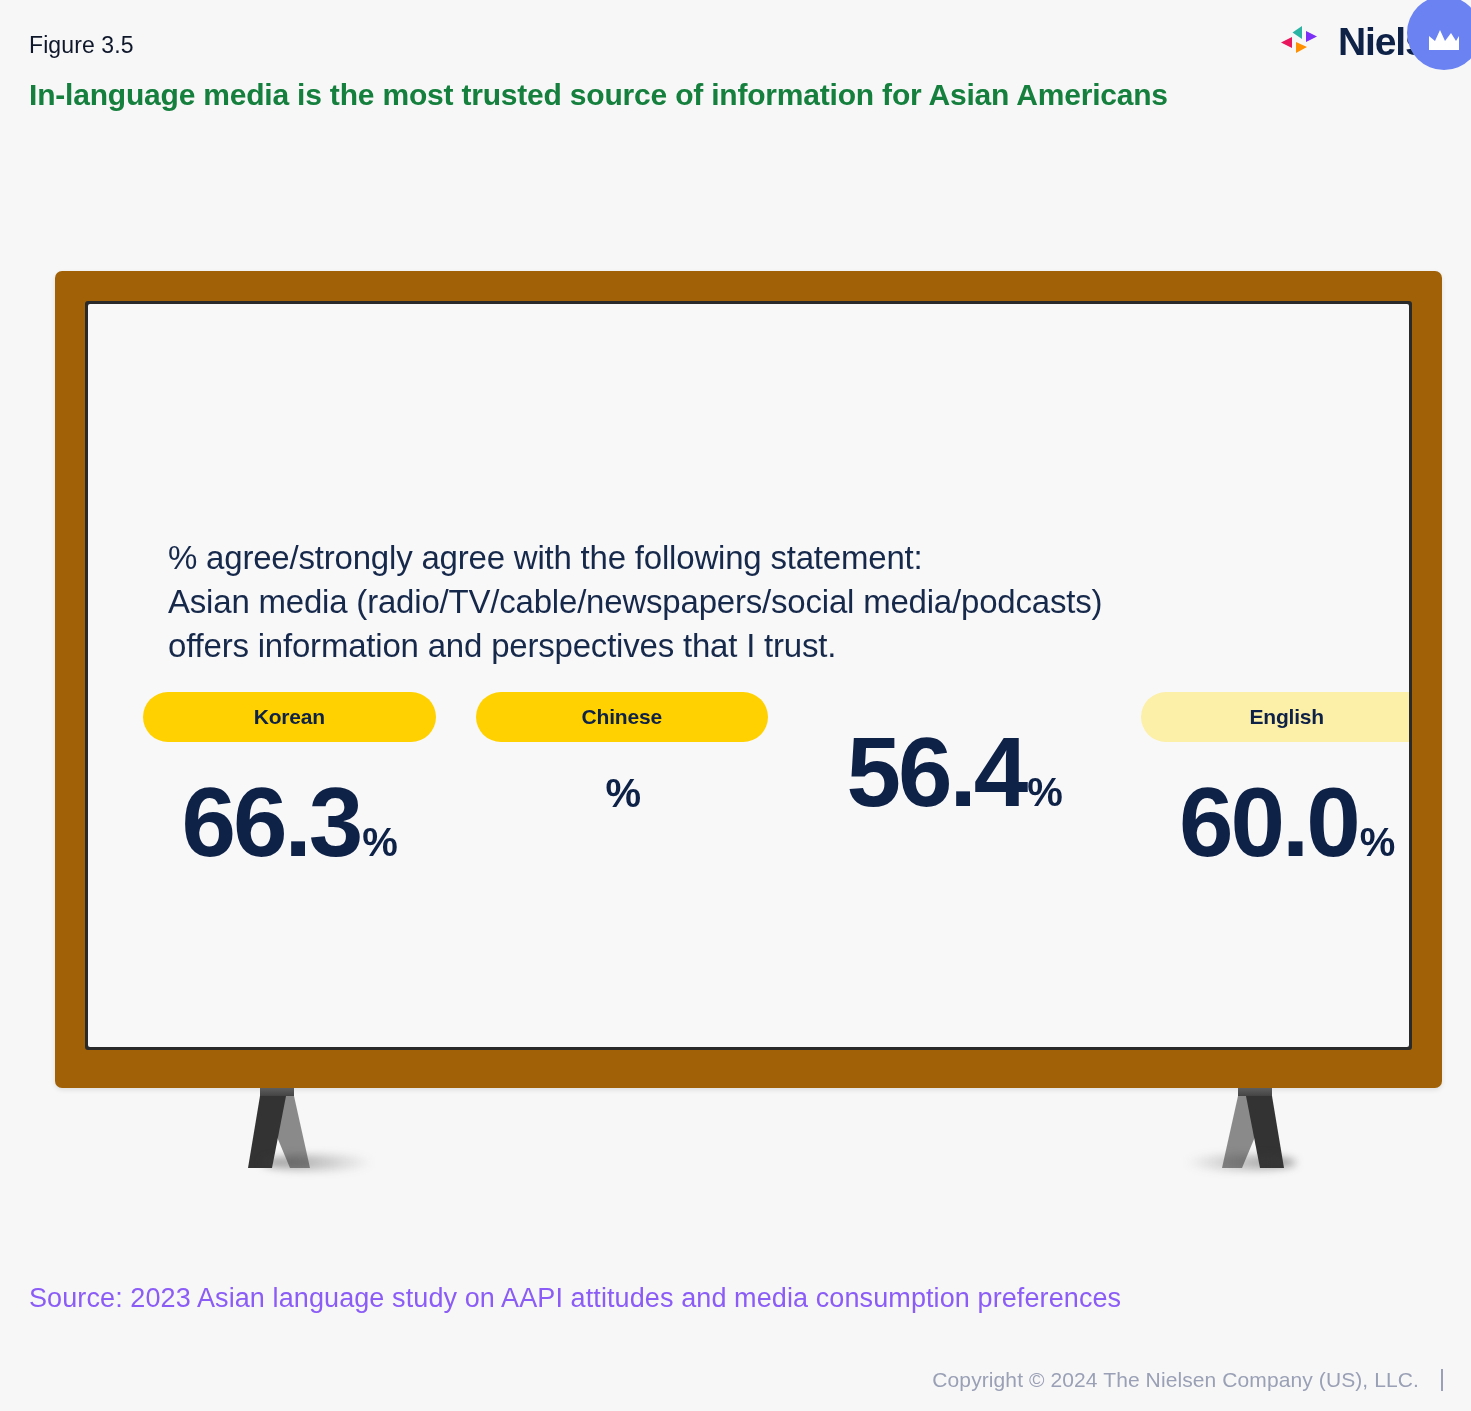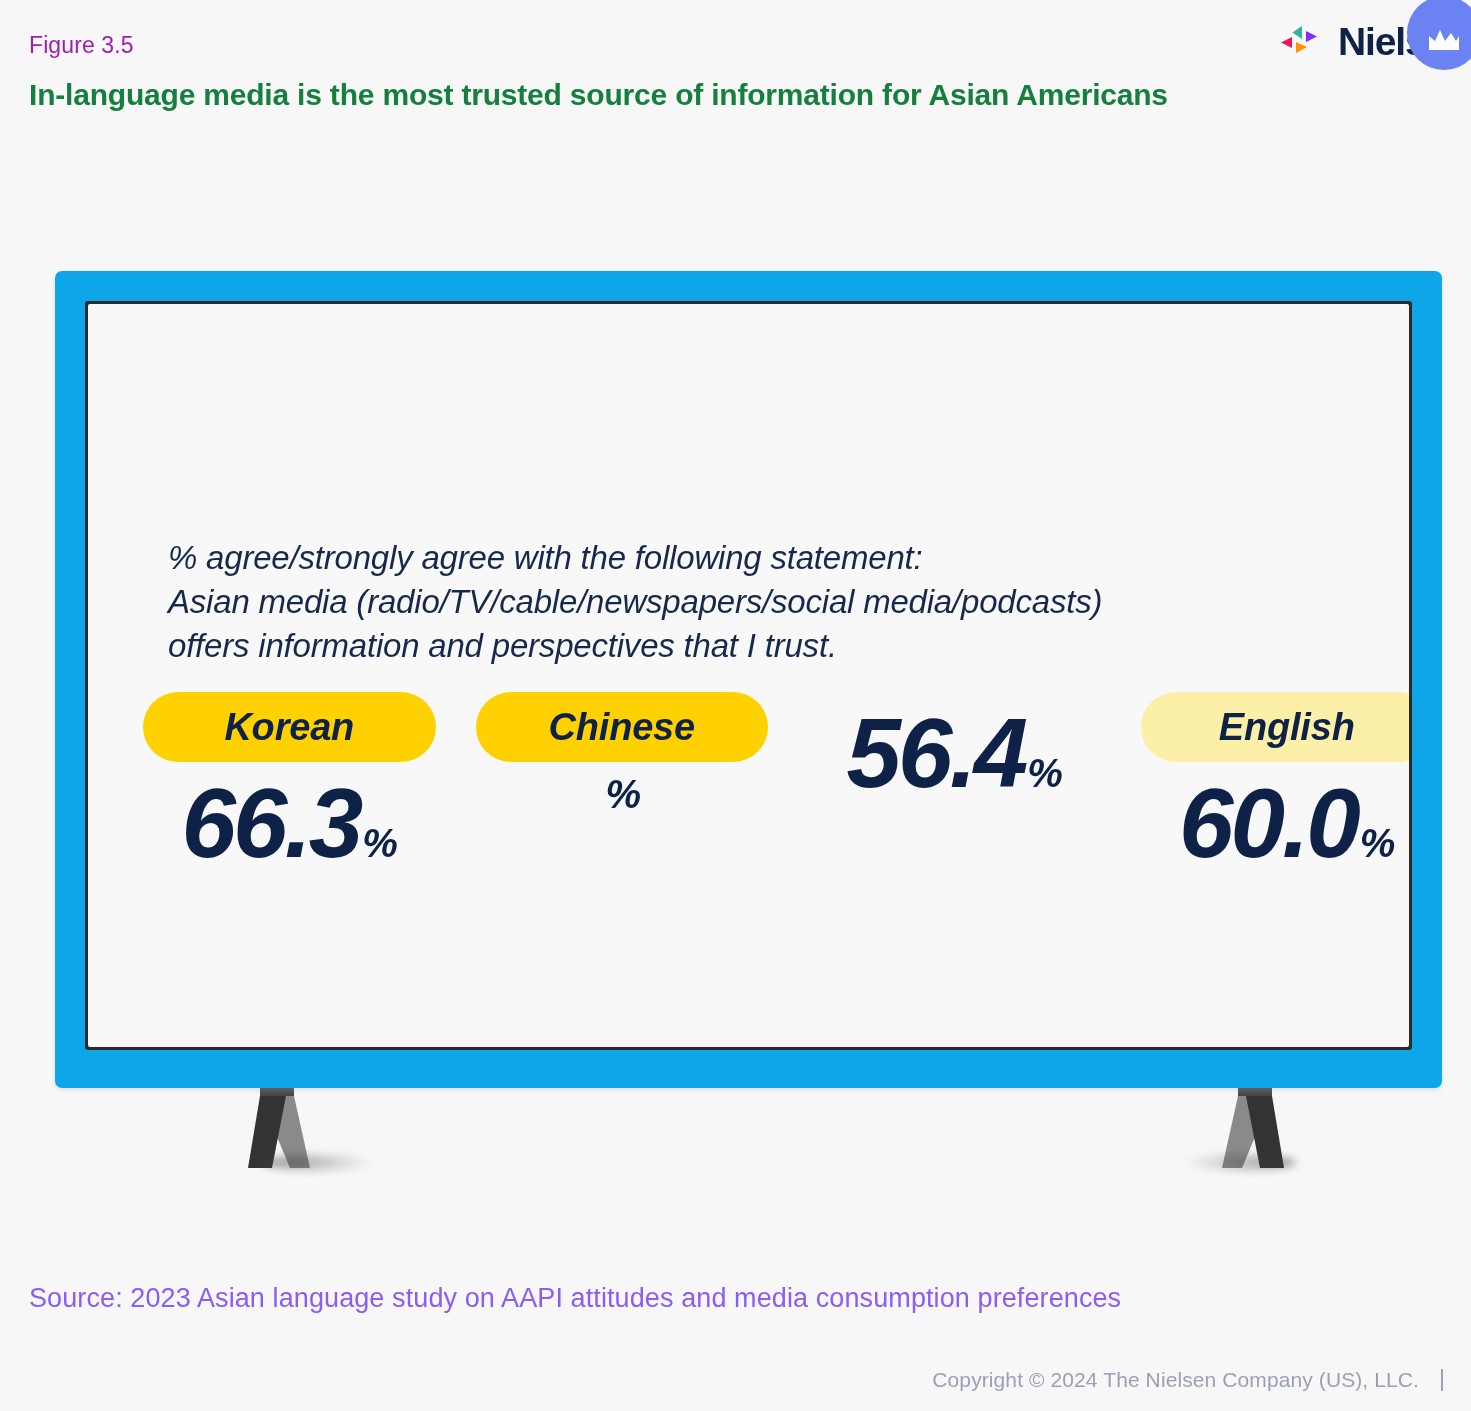--- a/index.html
+++ b/index.html
@@ -12,21 +12,21 @@
     position: relative;
     overflow: hidden;
   }
 
   
   .figure-label {
     position: absolute;
     left: 29px;
     top: 32px;
     font-size: 23px;
-    color: #a21caf;
+    color: #0f172a;
     letter-spacing: 0.1px;
   }
 
   .headline {
     position: absolute;
     left: 29px;
     top: 74px;
     width: 1180px;
     font-size: 30px;
     font-weight: bold;
@@ -71,24 +71,23 @@
 
   
   .tv-wrap { position: absolute; left: 0; top: 0; width: 1471px; height: 1411px; }
 
   .tv-bezel {
     position: absolute;
     left: 55px;
     top: 271px;
     width: 1387px;
     height: 817px;
-    background: #0ea5e9;
+    background: #a16207;
     border-radius: 7px;
     box-shadow: 0 2px 5px rgba(0,0,0,0.10);
-    font-style: italic;
   }
   .tv-bezel-inner {
     position: absolute;
     left: 30px;
     top: 30px;
     right: 30px;
     bottom: 38px;
     background: #2A2A2A;
     border-radius: 3px;
   }
@@ -142,35 +141,35 @@
     left: 55px;
     top: 388px;
     width: 1290px;
     display: flex;
     gap: 40px;
   }
   .stat-col { flex: 1 1 0; display: flex; flex-direction: column; align-items: center; }
 
   .pill {
     width: 100%;
-    height: 70px;
+    height: 50px;
     border-radius: 35px;
     display: flex;
     align-items: center;
     justify-content: center;
-    font-size: 38px;
+    font-size: 21px;
     font-weight: bold;
     color: #0E2147;
     letter-spacing: -0.2px;
   }
   .pill-strong { background: #FFD100; }
   .pill-light  { background: #FCEFA8; }
 
   .value {
-    margin-top: 12px;
+    margin-top: 31px;
     display: flex;
     align-items: baseline;
     color: #0E2147;
     font-weight: bold;
     letter-spacing: -3px;
   }
   .value-number { font-size: 98px; line-height: 1; }
   .value-pct { font-size: 40px; line-height: 1; letter-spacing: -1px; margin-left: 2px; }
 
   

